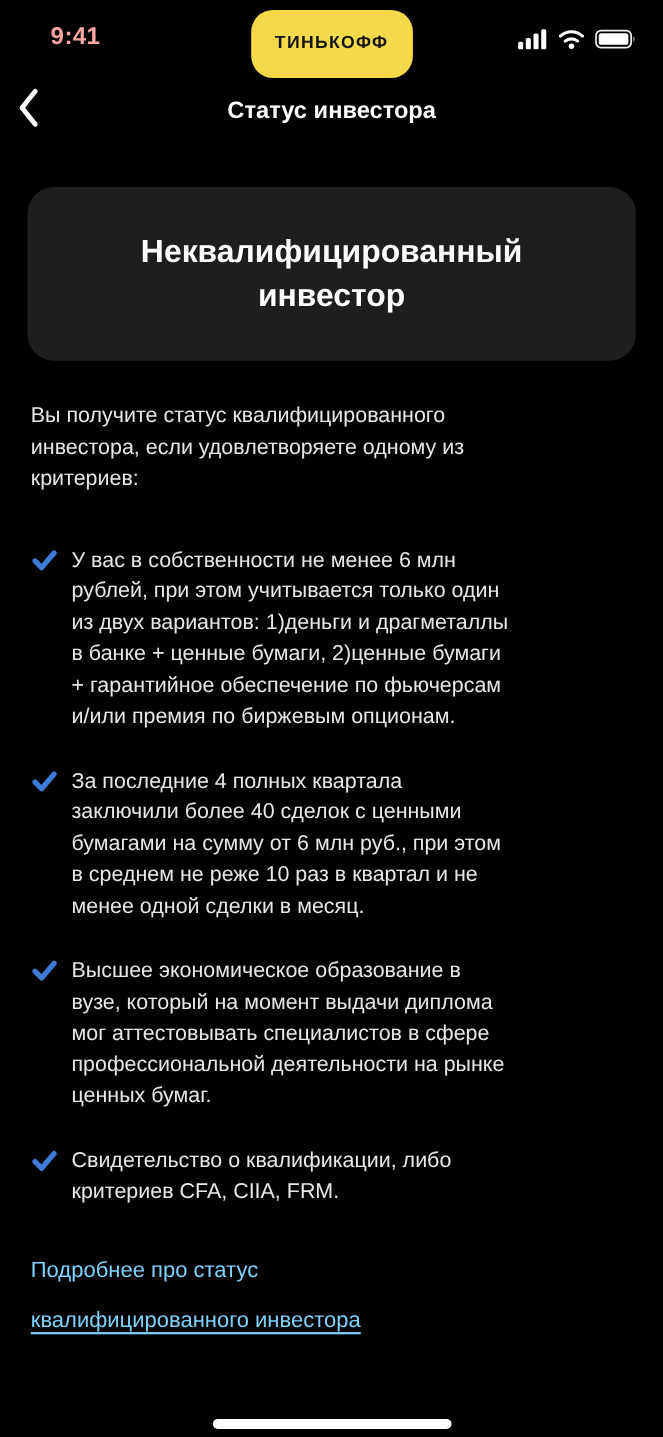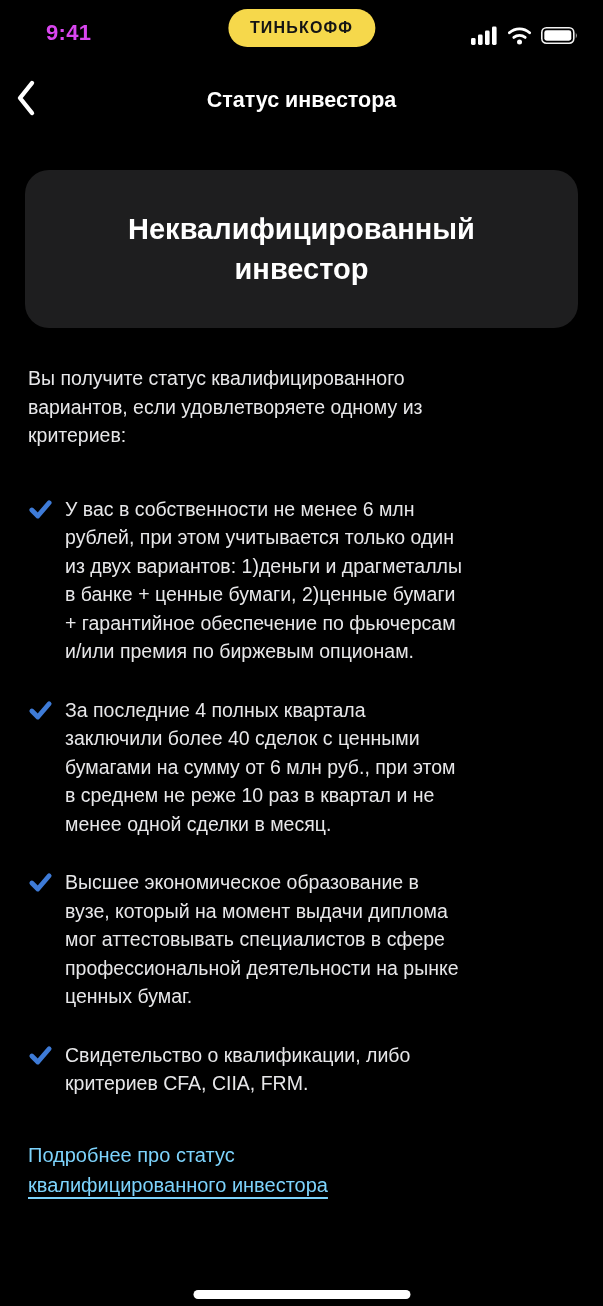--- a/index.html
+++ b/index.html
@@ -8,26 +8,26 @@
     background:#000;
     font-family:"Liberation Sans","DejaVu Sans",sans-serif;
     position:relative; overflow:hidden;
     -webkit-font-smoothing:antialiased;
   }
 
   
   .status-bar { position:relative; height:58px; }
   .time {
     position:absolute; left:46px; top:20px;
-    color:#d946ef; font-size:22px; font-weight:700; letter-spacing:0.3px;
+    color:#fca5a5; font-size:22px; font-weight:700; letter-spacing:0.3px;
   }
   .carrier-pill {
     position:absolute; left:50%; top:9px; transform:translateX(-50%);
     background:#f6d84b; border-radius:20px;
-    height:38px; padding:0 22px;
+    height:38px; padding:12px 22px;
     display:flex; align-items:center; justify-content:center;
   }
   .carrier-pill span {
     color:#141414; font-size:16px; font-weight:800; letter-spacing:1.2px;
   }
   .sb-icons {
     position:absolute; right:24px; top:26px;
     display:flex; align-items:center; gap:8px;
   }
 
@@ -68,20 +68,21 @@
   .more-link {
     display:block; margin:42px 28px 0 28px;
     color:#7dd3fc; font-size:20px; line-height:30px;
     text-decoration:none; cursor:pointer;
   }
   .more-link .ln { display:block; }
   .more-link .underlined {
     text-decoration:underline;
     text-underline-offset:5px;
     text-decoration-thickness:1.5px;
+    margin-top:15px;
   }
 
   
   .home-indicator {
     position:absolute; left:50%; bottom:7px; transform:translateX(-50%);
     width:217px; height:9px; border-radius:5px; background:#fff;
   }
 </style>
 </head>
 <body>
@@ -127,21 +128,21 @@
   </div>
   <div class="nav-title">Статус инвестора</div>
 </div>
 
 <div class="status-card">
   <div>Неквалифицированный
 инвестор</div>
 </div>
 
 <div class="intro">Вы получите статус квалифицированного
-вариантов, если удовлетворяете одному из
+инвестора, если удовлетворяете одному из
 критериев:</div>
 
 <div class="criteria">
 
   <div class="criterion">
     <span class="check">
       <svg width="25" height="25" viewBox="0 0 26 26">
         <path d="M4 13.5 l6.2 6.3 L22 6" fill="none" stroke="#3e7bd7" stroke-width="5" stroke-linecap="round" stroke-linejoin="round"></path>
       </svg>
     </span>

